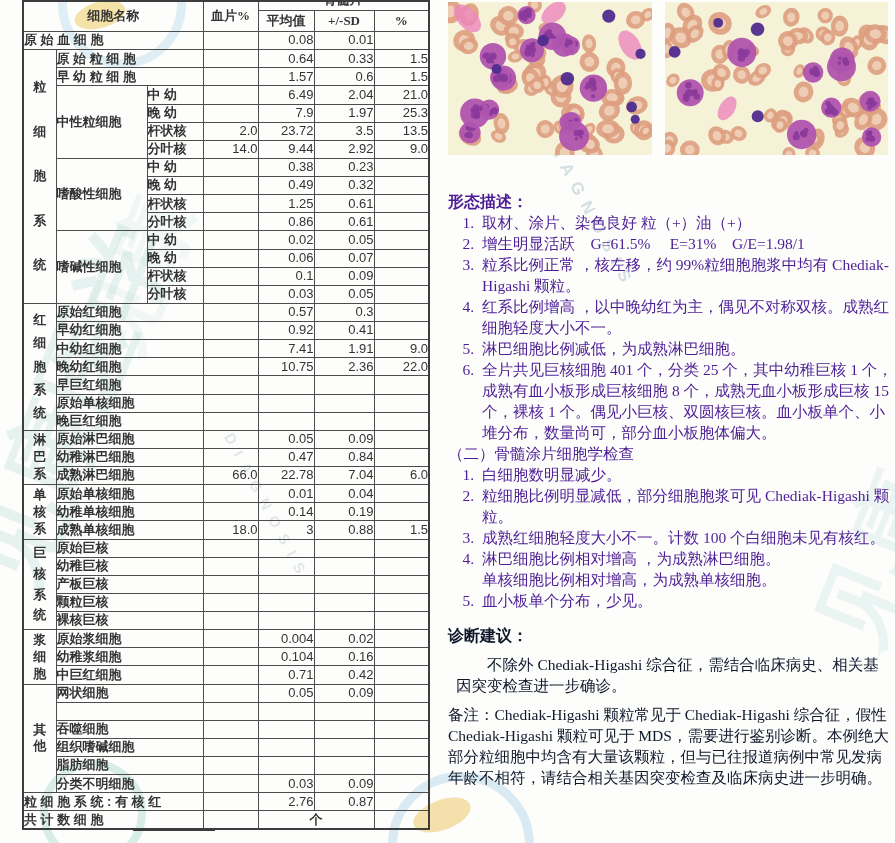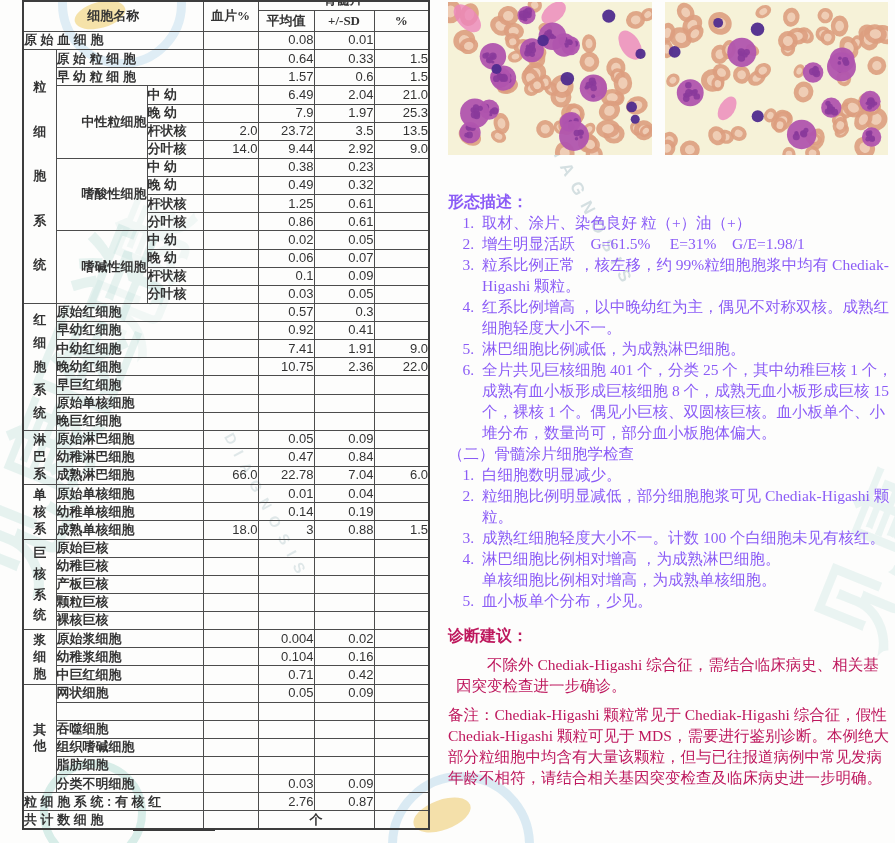--- a/index.html
+++ b/index.html
@@ -32,36 +32,36 @@
   }
   table.marrow{border:2px solid #3d3d3d;}
   th{font-weight:bold;text-align:center;font-family:Liberation Serif, serif;}
   .hdr-clip{height:8px;border-bottom:1px solid #4c4c4c;}
   .hdr-clip span{display:block;margin-top:-11px;font-size:13px;font-weight:bold;text-align:center;}
   .hdr2 th{height:20px;}
   tbody tr{height:18.14px;}
   td.sys-cell{position:relative;font-weight:bold;}
   .vlabel{position:absolute;inset:0;display:flex;flex-direction:column;align-items:center;justify-content:space-evenly;font-size:13px;font-weight:bold;color:#333;}
   .vlabel.compact{justify-content:center;gap:2px;}
-  td.group-cell{text-align:right;font-weight:bold;}
+  td.group-cell{text-align:left;font-weight:bold;}
   td.name-cell{text-align:left;font-weight:bold;white-space:nowrap;}
   td.val{text-align:right;padding-right:9px;font-weight:normal;font-size:13.5px;}
   td.unit{text-align:center;font-weight:bold;}
   .footer-underline{position:absolute;left:133px;top:829px;width:82px;height:2px;background:#3b3b3b;z-index:2;}
 
   
   .right-panel{position:absolute;left:448px;top:0;width:447px;z-index:2;}
   .images-row{display:flex;gap:13px;margin-top:2px;}
   .smear{display:block;background:#f6f2d8;}
-  .morphology{margin-top:36px;font-family:"Liberation Serif",serif;font-size:15.5px;line-height:21px;color:#8b5cf6;}
+  .morphology{margin-top:36px;font-family:"Liberation Serif",serif;font-size:15.5px;line-height:21px;color:#4c1d95;}
   .morph-title,.diag-title{font-weight:bold;font-size:16px;}
   .section-title{margin:0;}
   ol.report-list{margin:0;padding-left:30px;}
   ol.report-list li{list-style-type:decimal;padding-left:4px;white-space:pre-wrap;}
-  .diagnosis{margin-top:14px;font-family:"Liberation Serif",serif;font-size:15.5px;line-height:21px;color:#be185d;}
+  .diagnosis{margin-top:14px;font-family:"Liberation Serif",serif;font-size:15.5px;line-height:21px;color:#0f172a;}
   .diag-p1{margin:8px;text-indent:2em;}
   .diag-note{margin:0;}
 </style>
 </head>
 <body>
 
 <div id="page">
 
   <div class="wm wm-cn wm1">见康医学</div>
   <div class="wm wm-cn wm2">见康</div>

